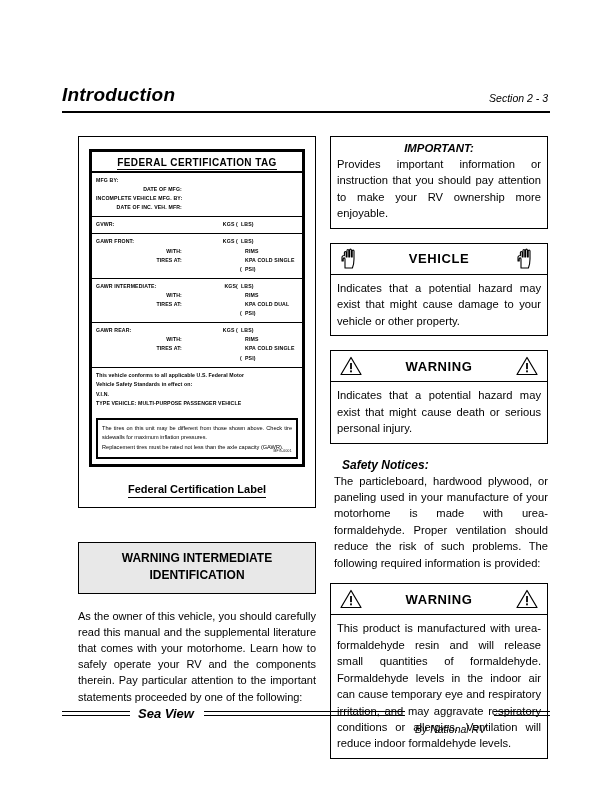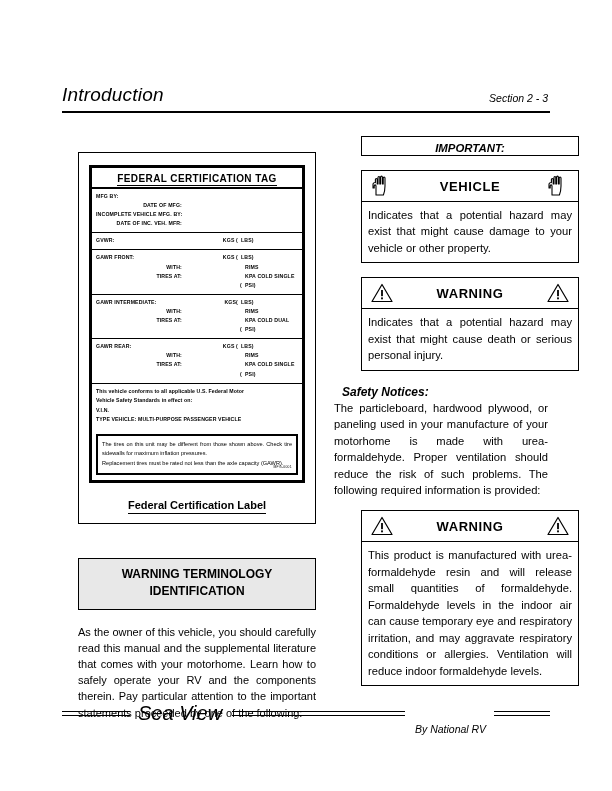--- a/index.html
+++ b/index.html
@@ -22,21 +22,21 @@
     left: 62px;
     top: 84px;
     width: 488px;
     height: 32px;
   }
   #page-header .hdr-title {
     position: absolute;
     left: 0;
     top: 0;
     font-size: 19px;
-    font-weight: normal;
+    font-weight: bold;
     font-style: italic;
     letter-spacing: 0.2px;
   }
   #page-header .hdr-section {
     position: absolute;
     right: 2px;
     top: 8px;
     font-size: 10.5px;
     font-weight: normal;
     font-style: italic;
@@ -48,21 +48,20 @@
     top: 27px;
     border-top: 2px solid #000;
   }
 
   
   #col-left {
     position: absolute;
     left: 78px;
     top: 136px;
     width: 238px;
-    margin-top: 16px;
   }
   #col-right {
     position: absolute;
     left: 330px;
     top: 136px;
     width: 218px;
   }
 
   
   .cert-figure {
@@ -175,21 +174,20 @@
     margin: 14px 0 0 0;
   }
 
   
   .notice {
     border: 1px solid #000;
     box-sizing: border-box;
     width: 218px;
     margin-bottom: 14px;
     background: #fff;
-    margin-left: 31px;
   }
   .notice-bar {
     border-bottom: 1px solid #000;
     display: flex;
     align-items: center;
     justify-content: center;
     position: relative;
     height: 30px;
     padding: 0 6px;
   }
@@ -248,22 +246,22 @@
   }
   #page-footer .f-rule {
     height: 3px;
     border-top: 1px solid #000;
     border-bottom: 1px solid #000;
   }
   #page-footer .f-rule.r1 { flex: 0 0 68px; margin-right: 8px; }
   #page-footer .f-rule.r2 { flex: 1 1 auto; margin: 0 10px; }
   #page-footer .f-rule.r3 { flex: 0 0 56px; margin-left: 8px; }
   #page-footer .f-brand {
-    font-size: 20px;
-    font-weight: normal;
+    font-size: 13px;
+    font-weight: bold;
     font-style: italic;
     white-space: nowrap;
   }
   #page-footer .f-sub {
     font-size: 10.5px;
     font-weight: normal;
     font-style: italic;
     white-space: nowrap;
     margin-top: 32px;
   }
@@ -400,31 +398,32 @@
       </div>
 
     </div>
 
     <div class="cert-caption">
       <span>Federal Certification Label</span>
     </div>
   </div>
 
   <div class="section-heading-box">
-    <div>WARNING TERMINOLOGY</div>
+    <div>WARNING INTERMEDIATE</div>
     <div>IDENTIFICATION</div>
   </div>
 
   <p class="body-par">As the owner of this vehicle, you should carefully read this manual and the supplemental literature that comes with your motorhome. Learn how to safely operate your RV and the components therein. Pay particular attention to the important statements proceeded by one of the following:</p>
 </div>
 
 <div id="col-right">
 
   <div class="notice important">
     <div class="notice-head">IMPORTANT:</div>
+    <div class="notice-body">Provides important information or instruction that you should pay attention to make your RV ownership more enjoyable.</div>
   </div>
 
   <div class="notice">
     <div class="notice-bar">
       <span class="ico left">
         <svg viewBox="0 0 24 22" width="24" height="22" aria-hidden="true">
           <path d="M6 20 L6 11 C6 9.5 4.2 9.5 4.2 11 L4.2 13 L3 13 L3 9.5 C3 8 4.4 7.4 5.4 7.6 L5.4 4.6 C5.4 3.2 7.2 3.2 7.2 4.6 L7.2 9 L8 9 L8 2.6 C8 1.2 9.8 1.2 9.8 2.6 L9.8 9 L10.6 9 L10.6 2.2 C10.6 0.8 12.4 0.8 12.4 2.2 L12.4 9 L13.2 9 L13.2 3 C13.2 1.7 15 1.7 15 3 L15 11 C15 15 14.4 17.4 13.4 20 Z" fill="none" stroke="#000" stroke-width="1.1" stroke-linejoin="round"></path>
         </svg>
       </span>
       <span class="notice-word">VEHICLE</span>

